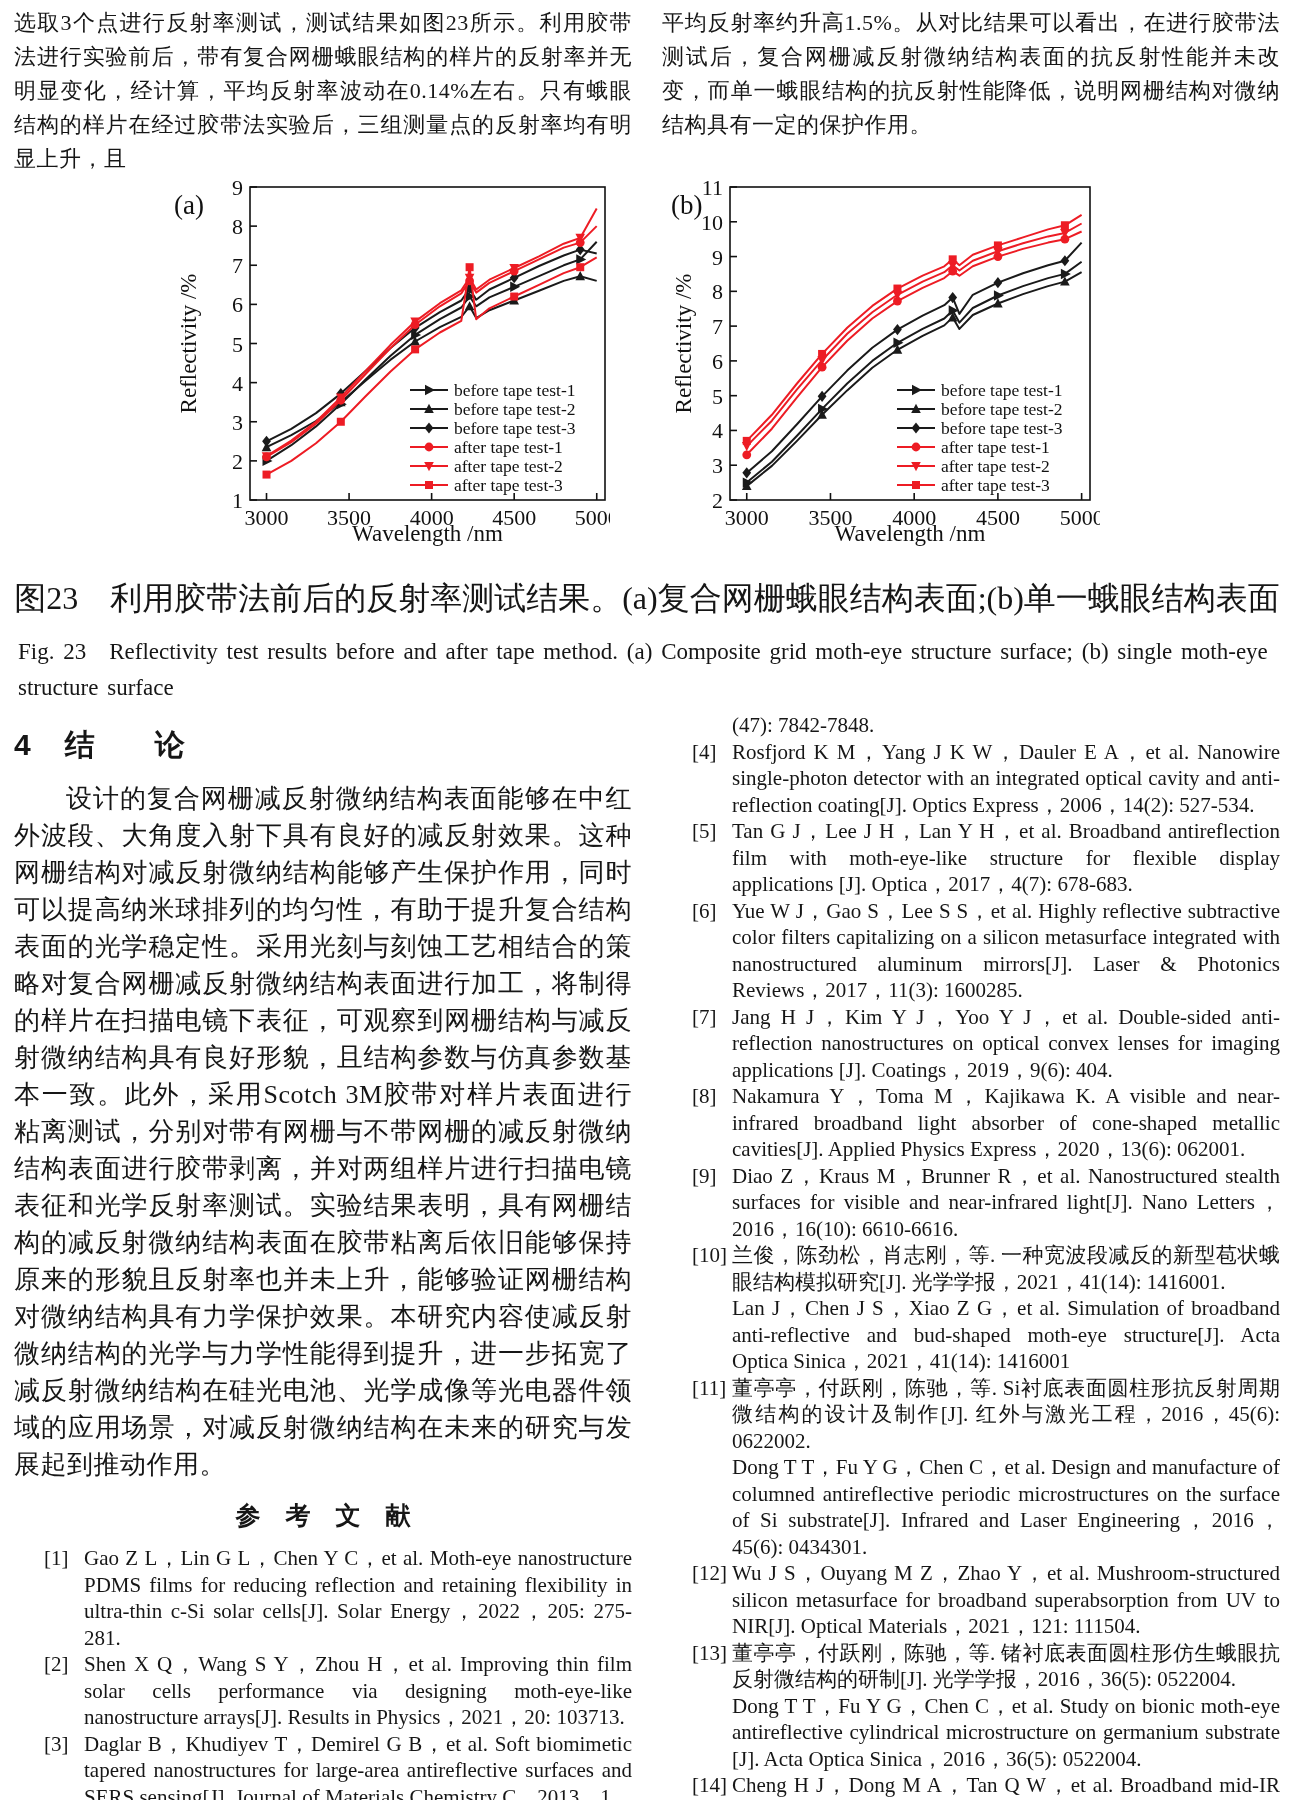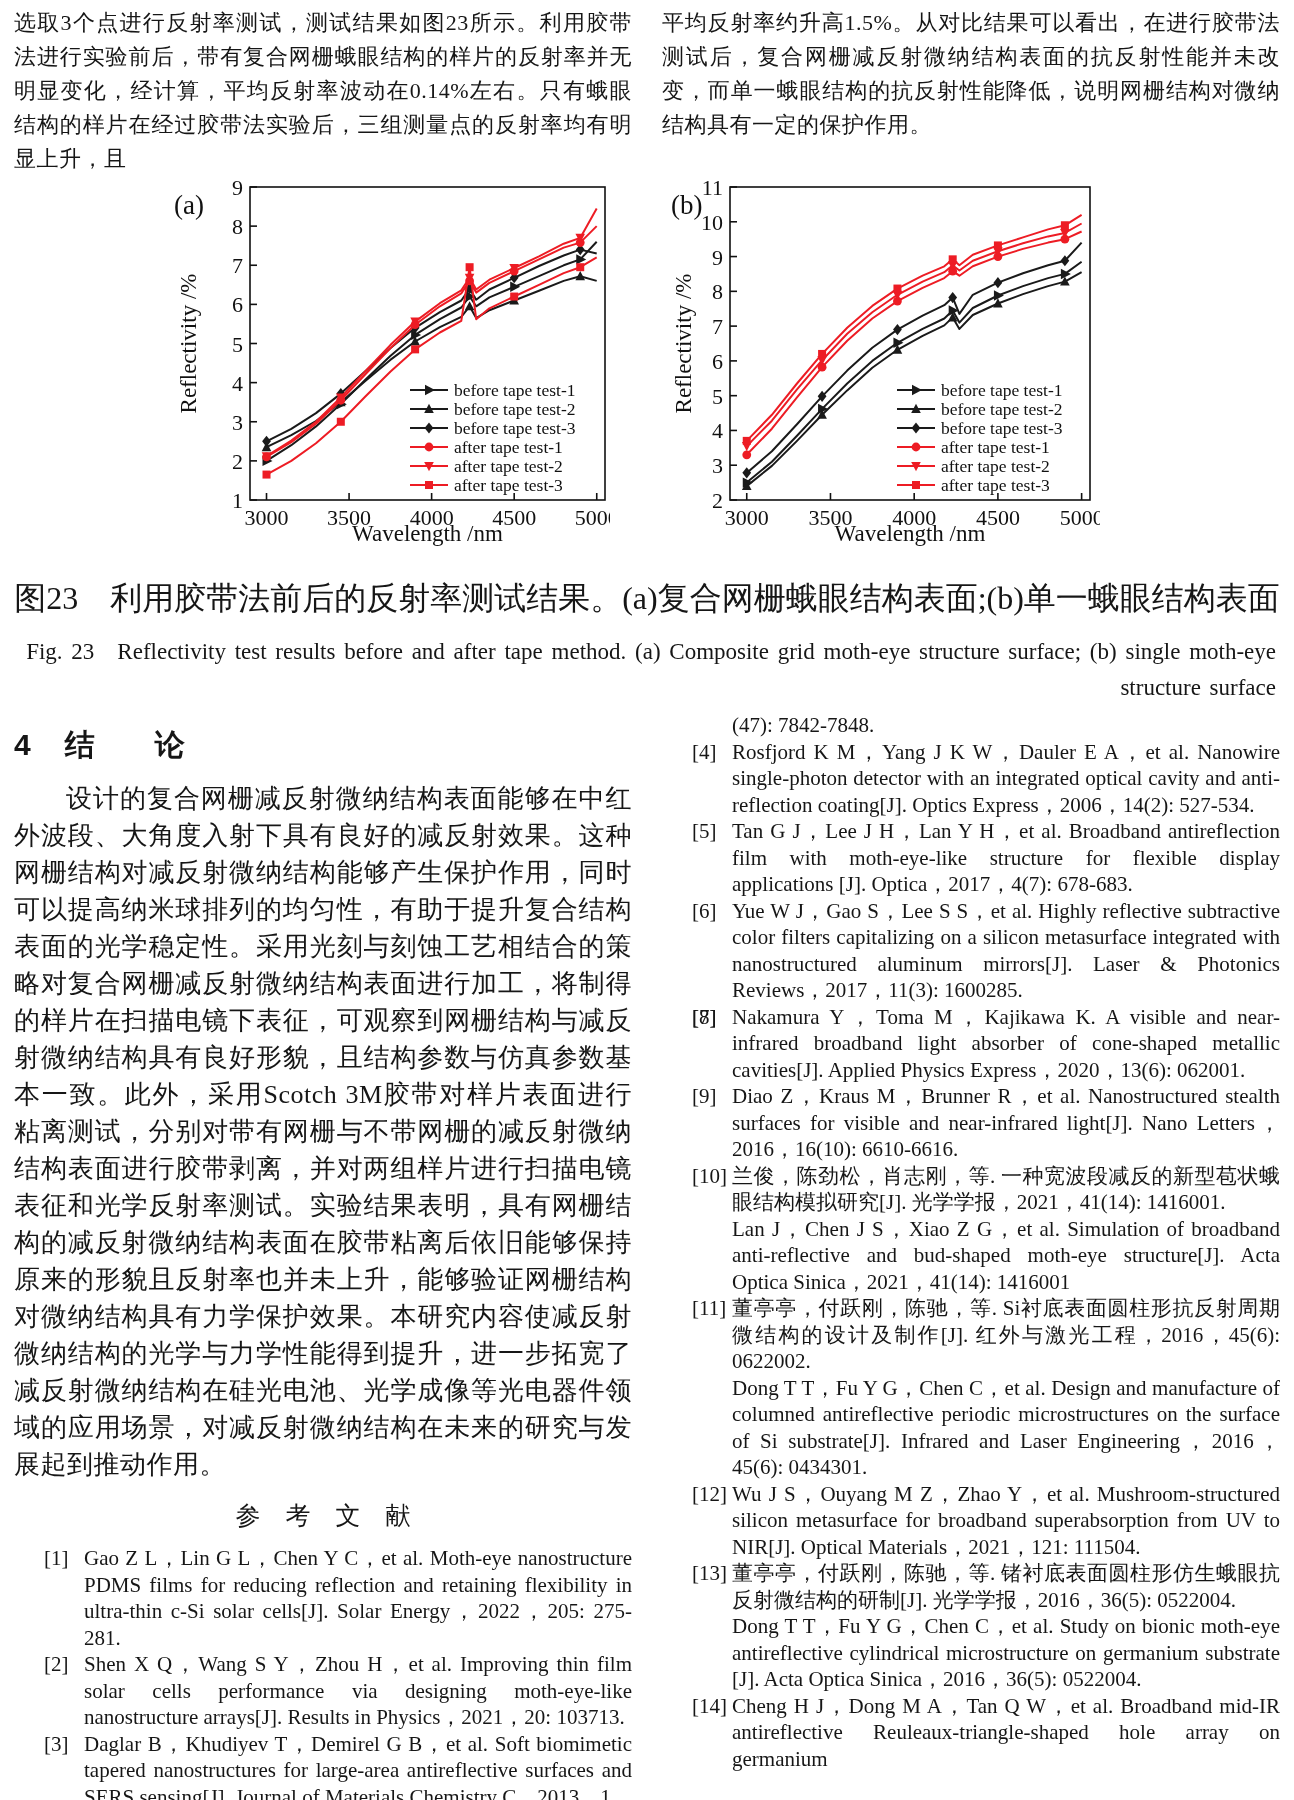--- a/index.html
+++ b/index.html
@@ -19,37 +19,37 @@
   .cn-par{
     font-size:22px;line-height:34px;text-align:justify;
     letter-spacing:0.5px;
   }
   .figure-row{
     margin-top:4px;margin-left:156px;
     display:flex;gap:45px;align-items:flex-start;
   }
   svg text{font-family:"Liberation Serif","DejaVu Serif",serif;fill:#111;}
   .cap-cn{margin-top:34px;text-align:center;font-size:32px;line-height:32px;}
-  .cap-en{margin-top:20px;text-align:right;font-size:23px;line-height:36px;word-spacing:3px;padding:0 4px;}
+  .cap-en{margin-top:20px;text-align:left;font-size:23px;line-height:36px;word-spacing:3px;padding:0 4px;}
   .cols2{margin-top:4px;display:flex;gap:30px;}
   .sec-head{
     margin-top:14px;
     font-family:Liberation Sans, sans-serif;
     font-weight:700;font-size:30px;line-height:42px;
   }
   .sec-head .num{margin-right:34px;}
   .conc-par{
     margin-top:14px;
     font-size:26px;line-height:37px;text-align:justify;
     text-indent:2em;letter-spacing:0.5px;
   }
   .ref-head{
     margin-top:16px;margin-bottom:14px;text-align:center;
     font-family:"Liberation Sans","DejaVu Sans",sans-serif;
-    font-weight:400;font-size:25px;line-height:32px;
+    font-weight:700;font-size:25px;line-height:32px;
   }
   .refs{font-size:21px;line-height:26.5px;text-align:justify;}
   .ref-item{position:relative;padding-left:70px;box-sizing:border-box;}
   .ref-item .lab{position:absolute;left:30px;top:0;}
   .colr .refs{margin-top:2px;}
 </style>
 </head>
 <body>
 
 <div id="page">
@@ -267,21 +267,21 @@
           <div class="ref-item"><span class="lab">[2]</span><span>Shen X Q，Wang S Y，Zhou H，et al. Improving thin film solar cells performance via designing moth-eye-like nanostructure arrays[J]. Results in Physics，2021，20: 103713.</span></div>
           <div class="ref-item"><span class="lab">[3]</span><span>Daglar B，Khudiyev T，Demirel G B，et al. Soft biomimetic tapered nanostructures for large-area antireflective surfaces and SERS sensing[J]. Journal of Materials Chemistry C，2013，1</span></div>
         </div>
     </div>
     <div class="colr">
       <div class="refs" id="refs-right">
           <div class="ref-item"><span class="lab"></span><span>(47): 7842-7848.</span></div>
           <div class="ref-item"><span class="lab">[4]</span><span>Rosfjord K M，Yang J K W，Dauler E A，et al. Nanowire single-photon detector with an integrated optical cavity and anti-reflection coating[J]. Optics Express，2006，14(2): 527-534.</span></div>
           <div class="ref-item"><span class="lab">[5]</span><span>Tan G J，Lee J H，Lan Y H，et al. Broadband antireflection film with moth-eye-like structure for flexible display applications [J]. Optica，2017，4(7): 678-683.</span></div>
           <div class="ref-item"><span class="lab">[6]</span><span>Yue W J，Gao S，Lee S S，et al. Highly reflective subtractive color filters capitalizing on a silicon metasurface integrated with nanostructured aluminum mirrors[J]. Laser &amp; Photonics Reviews，2017，11(3): 1600285.</span></div>
-          <div class="ref-item"><span class="lab">[7]</span></div>
+          <div class="ref-item"><span class="lab">[7]</span><span>Jang H J，Kim Y J，Yoo Y J，et al. Double-sided anti-reflection nanostructures on optical convex lenses for imaging applications [J]. Coatings，2019，9(6): 404.</span></div>
           <div class="ref-item"><span class="lab">[8]</span><span>Nakamura Y，Toma M，Kajikawa K. A visible and near-infrared broadband light absorber of cone-shaped metallic cavities[J]. Applied Physics Express，2020，13(6): 062001.</span></div>
           <div class="ref-item"><span class="lab">[9]</span><span>Diao Z，Kraus M，Brunner R，et al. Nanostructured stealth surfaces for visible and near-infrared light[J]. Nano Letters，2016，16(10): 6610-6616.</span></div>
           <div class="ref-item"><span class="lab">[10]</span><span>兰俊，陈劲松，肖志刚，等. 一种宽波段减反的新型苞状蛾眼结构模拟研究[J]. 光学学报，2021，41(14): 1416001.</span></div>
           <div class="ref-item"><span class="lab"></span><span>Lan J，Chen J S，Xiao Z G，et al. Simulation of broadband anti-reflective and bud-shaped moth-eye structure[J]. Acta Optica Sinica，2021，41(14): 1416001</span></div>
           <div class="ref-item"><span class="lab">[11]</span><span>董亭亭，付跃刚，陈驰，等. Si衬底表面圆柱形抗反射周期微结构的设计及制作[J]. 红外与激光工程，2016，45(6): 0622002.</span></div>
           <div class="ref-item"><span class="lab"></span><span>Dong T T，Fu Y G，Chen C，et al. Design and manufacture of columned antireflective periodic microstructures on the surface of Si substrate[J]. Infrared and Laser Engineering，2016，45(6): 0434301.</span></div>
           <div class="ref-item"><span class="lab">[12]</span><span>Wu J S，Ouyang M Z，Zhao Y，et al. Mushroom-structured silicon metasurface for broadband superabsorption from UV to NIR[J]. Optical Materials，2021，121: 111504.</span></div>
           <div class="ref-item"><span class="lab">[13]</span><span>董亭亭，付跃刚，陈驰，等. 锗衬底表面圆柱形仿生蛾眼抗反射微结构的研制[J]. 光学学报，2016，36(5): 0522004.</span></div>
           <div class="ref-item"><span class="lab"></span><span>Dong T T，Fu Y G，Chen C，et al. Study on bionic moth-eye antireflective cylindrical microstructure on germanium substrate [J]. Acta Optica Sinica，2016，36(5): 0522004.</span></div>
           <div class="ref-item"><span class="lab">[14]</span><span>Cheng H J，Dong M A，Tan Q W，et al. Broadband mid-IR antireflective Reuleaux-triangle-shaped hole array on germanium</span></div>

